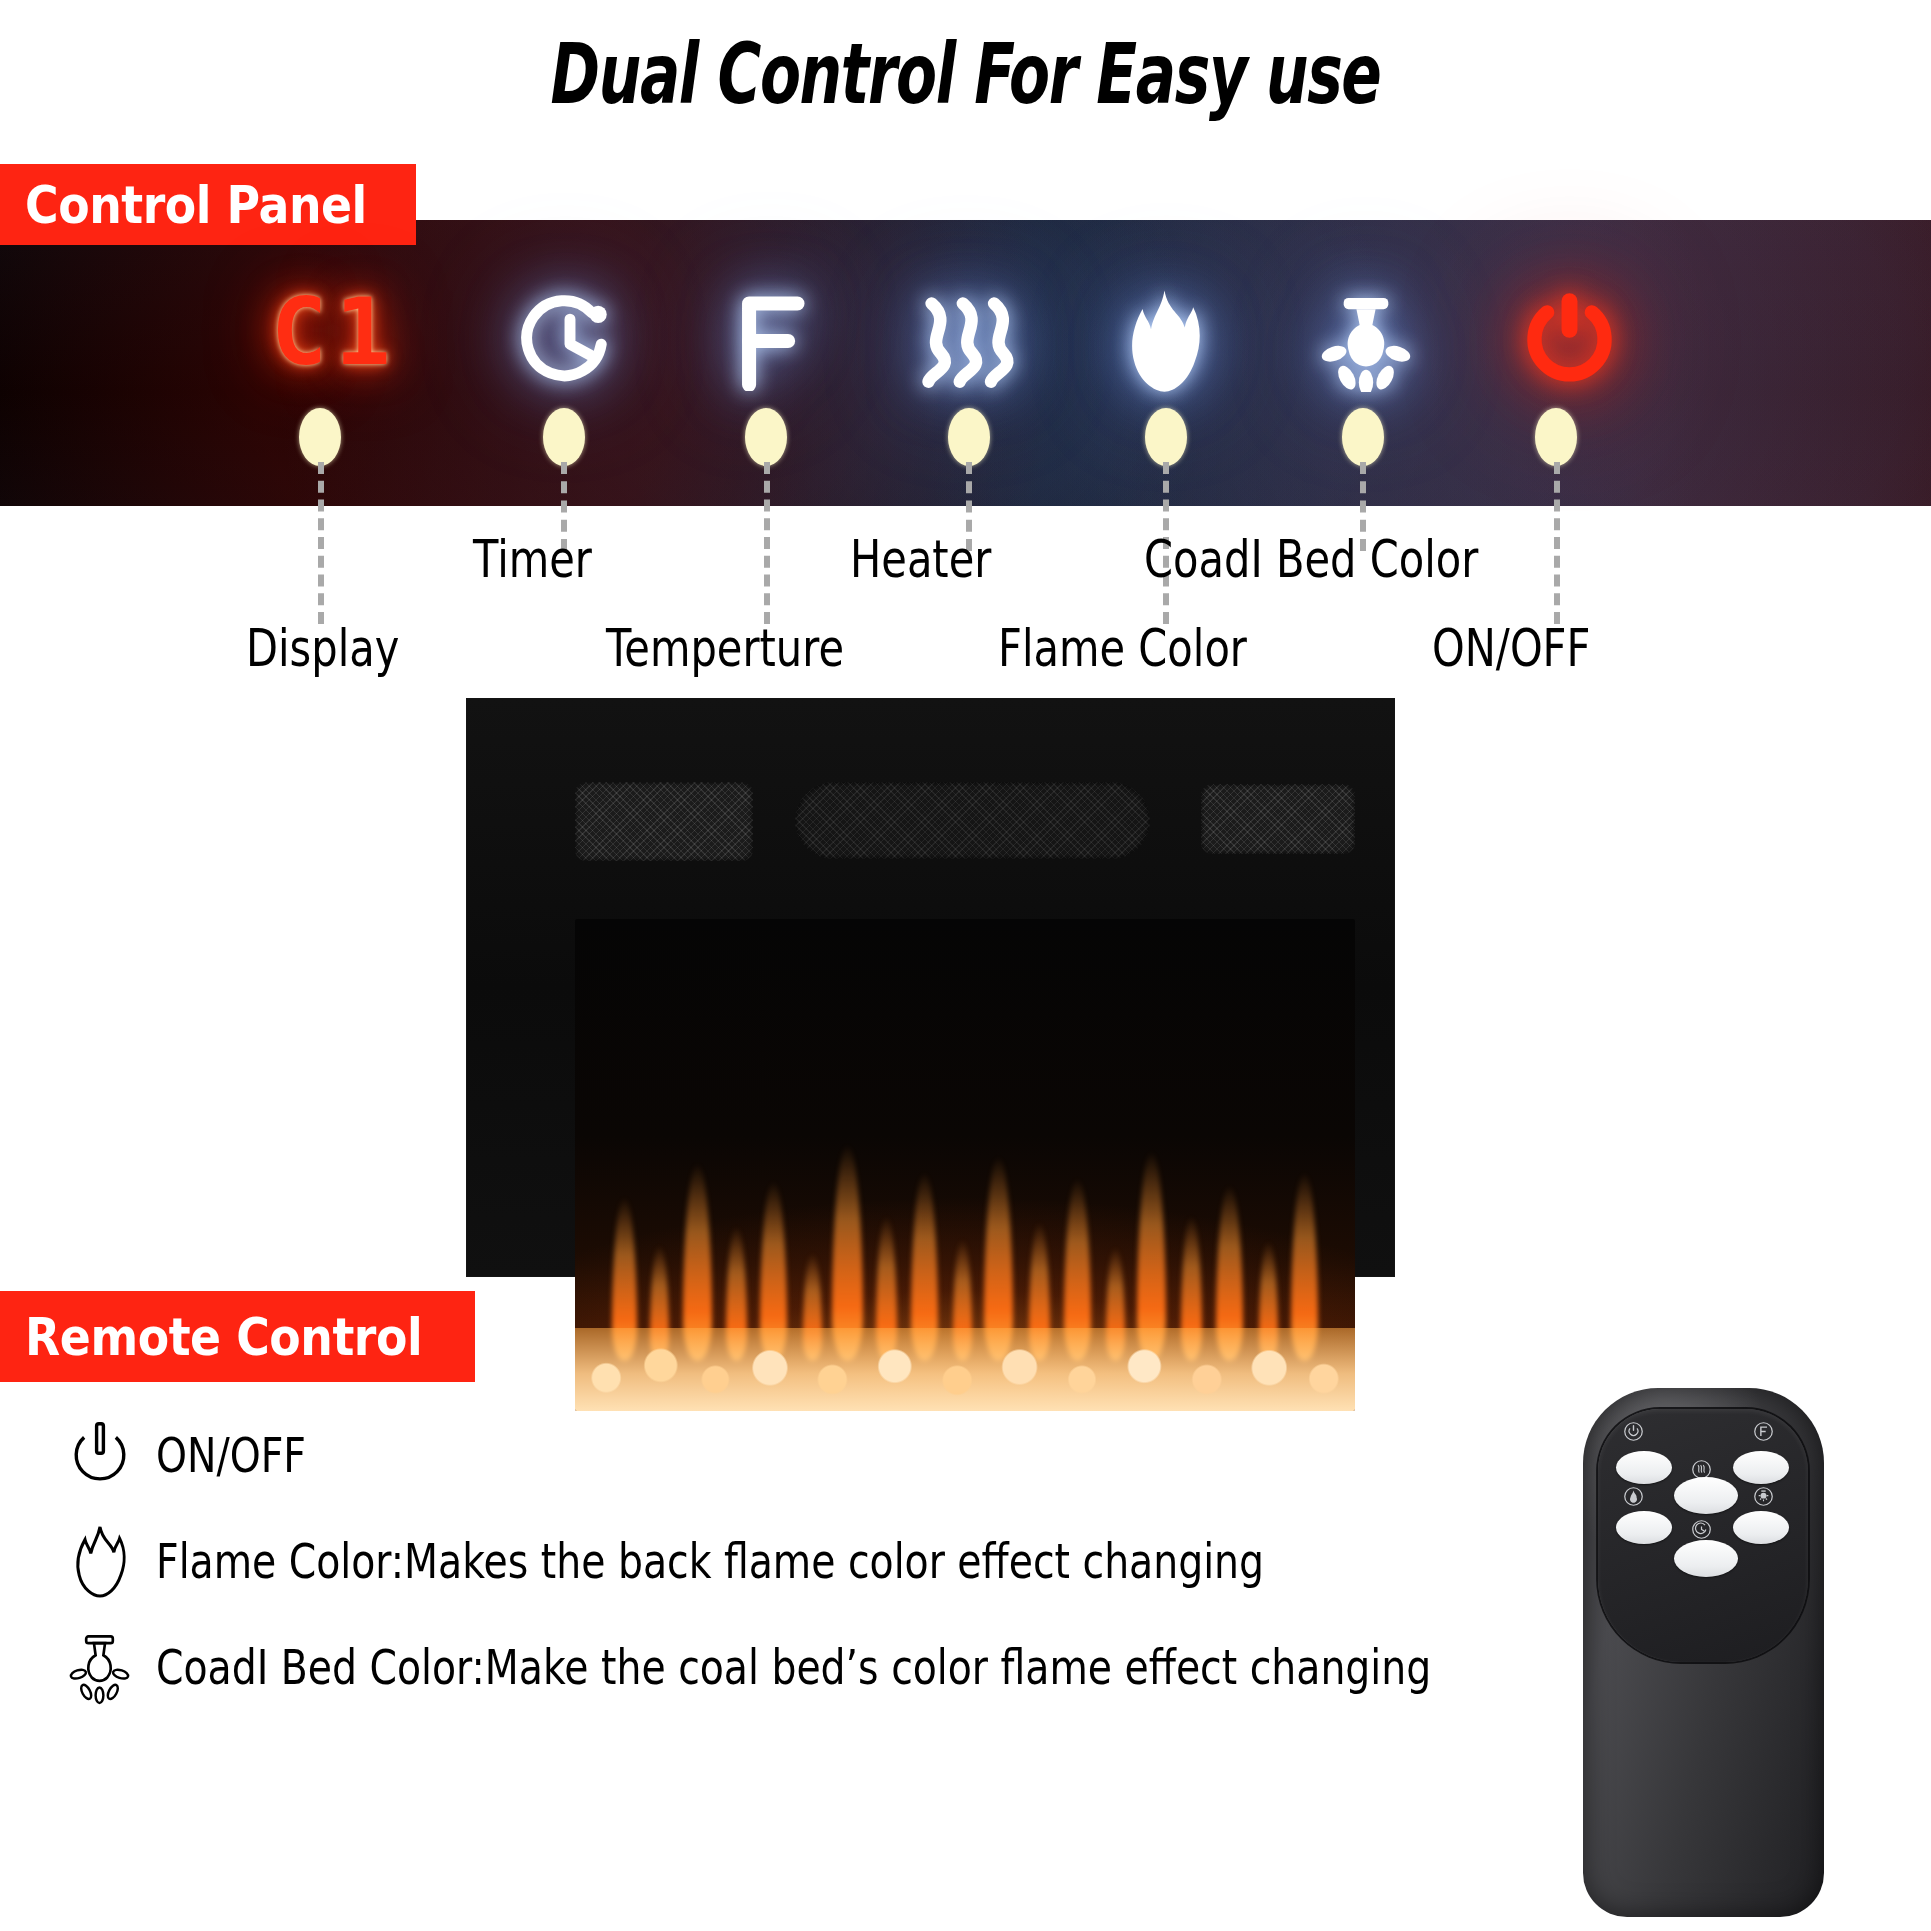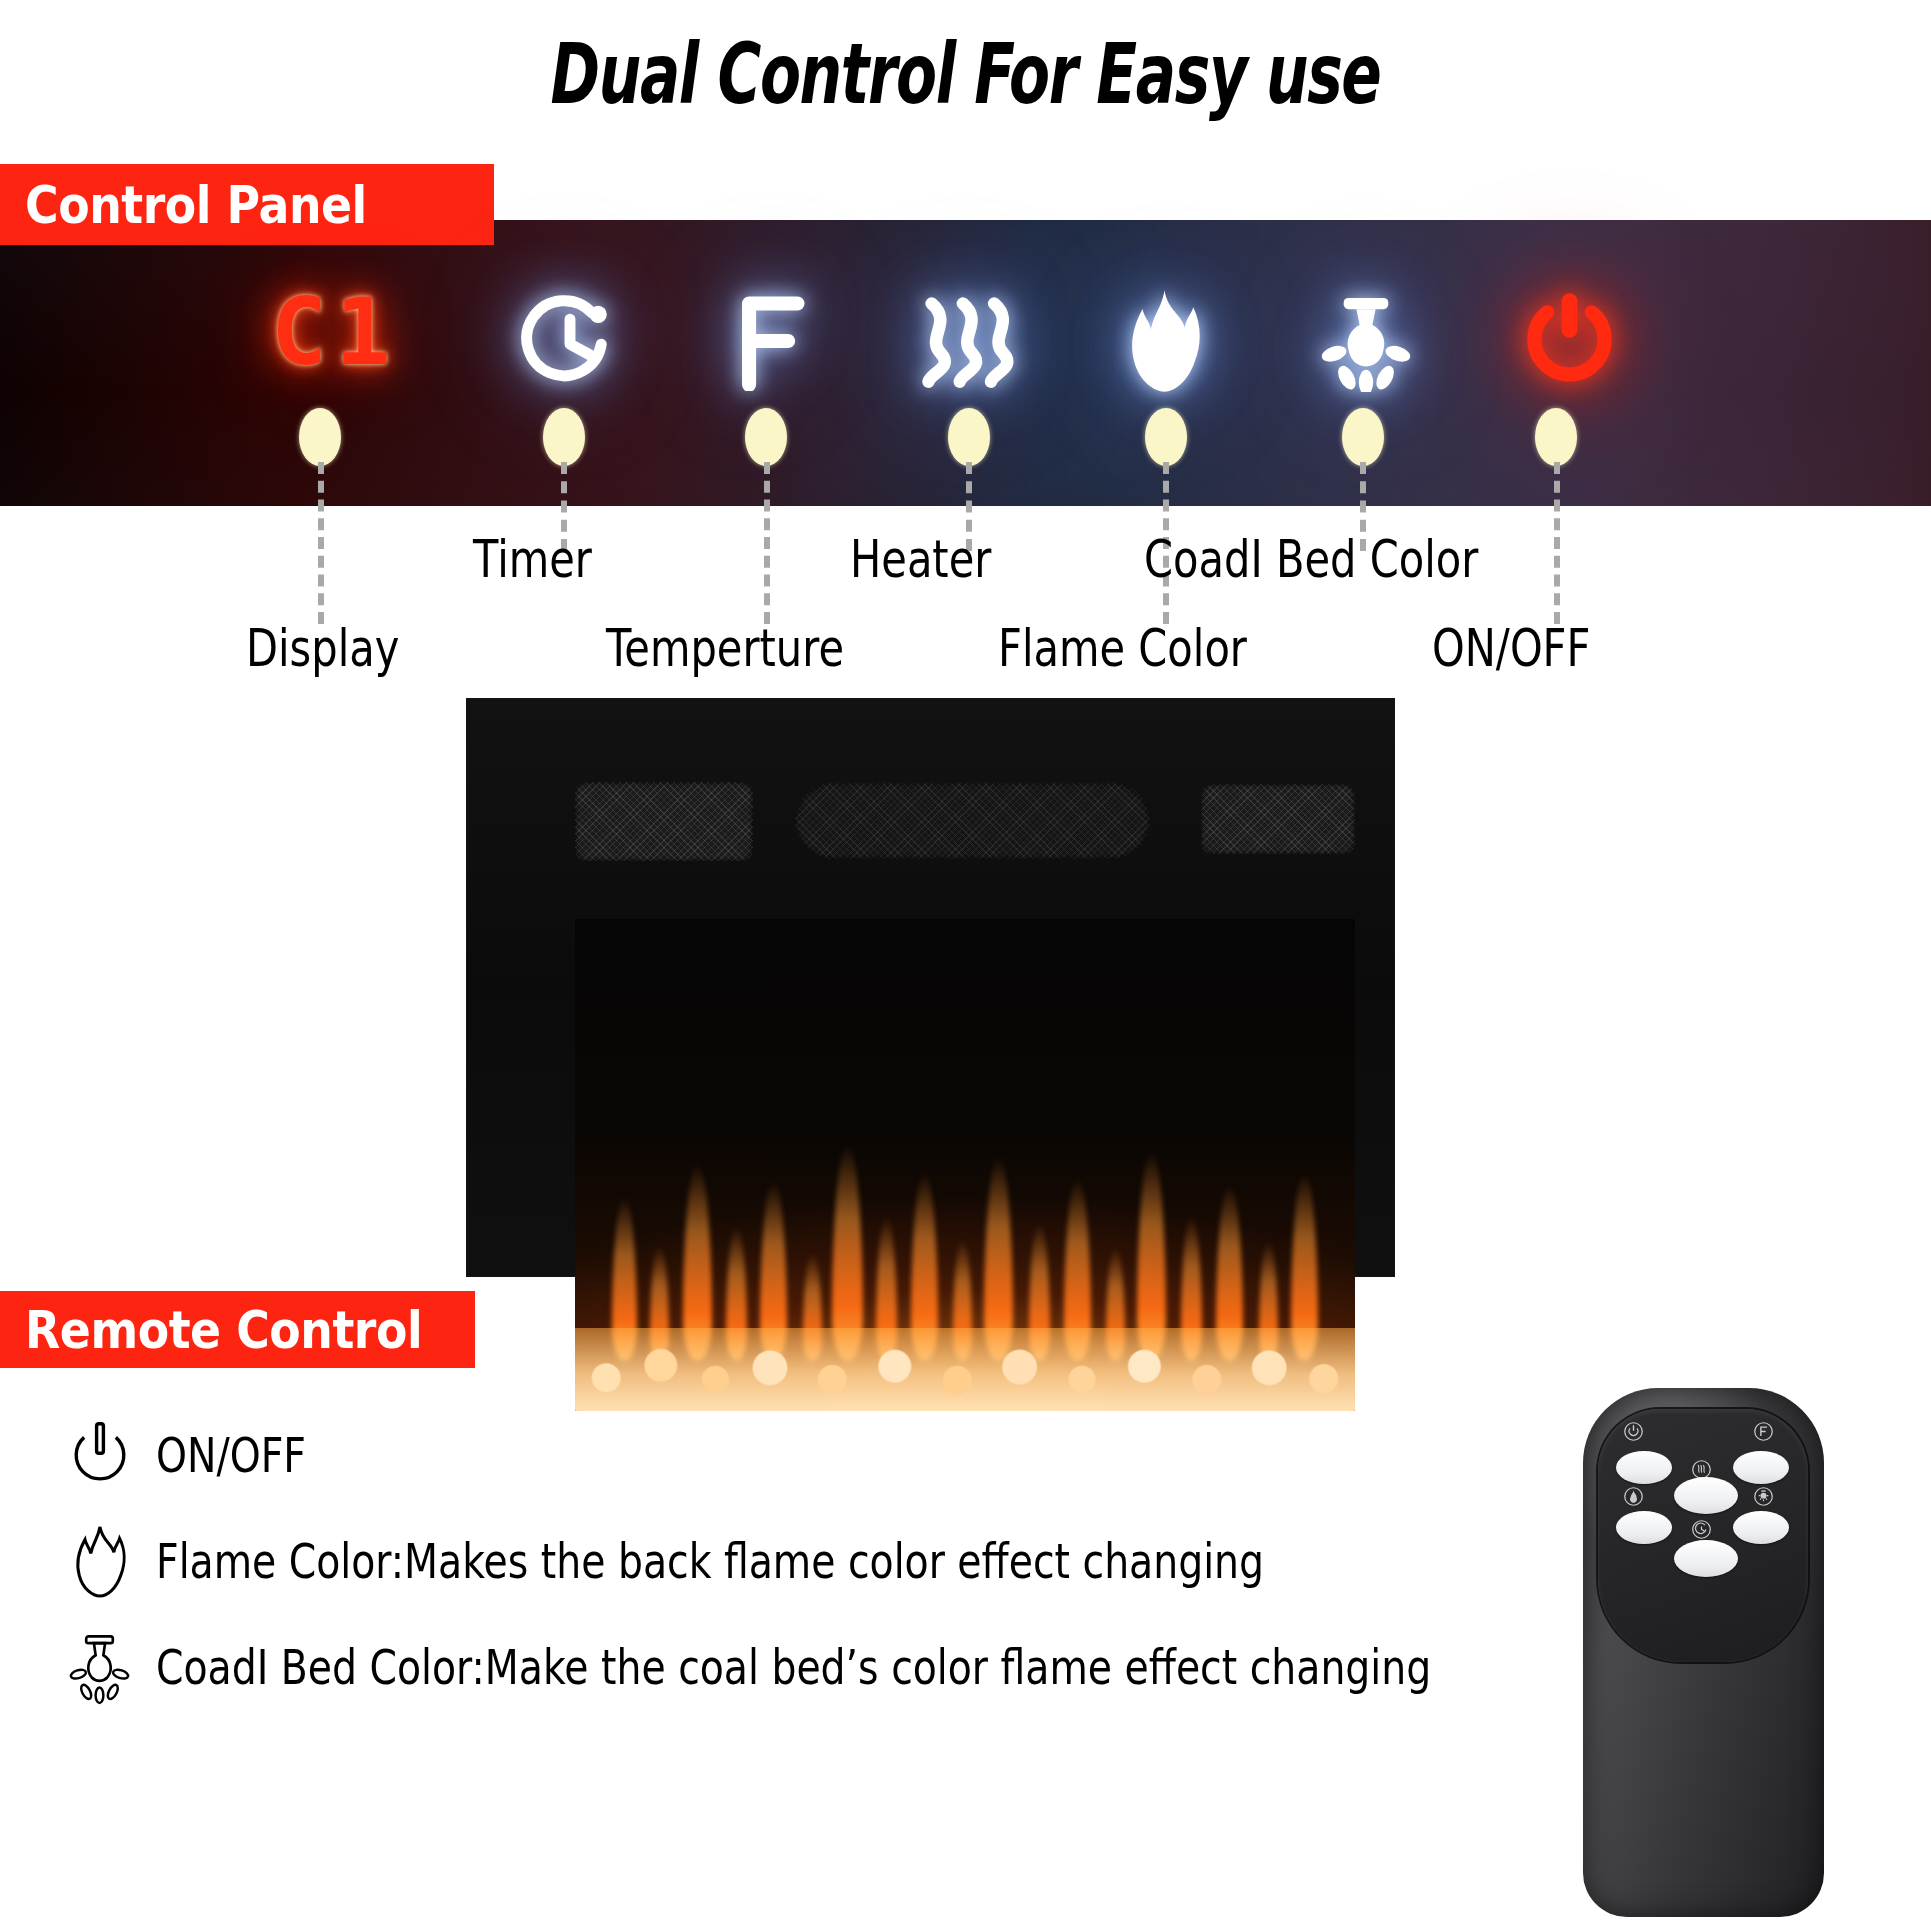--- a/index.html
+++ b/index.html
@@ -51,26 +51,26 @@
     color:#fff;
     font-family:"DejaVu Sans", sans-serif;
     font-weight:700;
     letter-spacing:-0.5px;
     display:flex;align-items:center;
     padding-left:25px;
     box-sizing:border-box;
   }
   #control-panel-badge{
     left:0; top:-56px;
-    width:494px;height:81px;
+    width:416px;height:81px;
     font-size:52px;
   }
   #remote-control-badge{
     left:0; top:1291px;
-    width:475px;height:77px;
+    width:475px;height:91px;
     font-size:52px;
   }
   .badge-label{transform:scaleX(0.88);transform-origin:left center;white-space:nowrap;}
 
   
   .panel-icon{
     position:absolute;
     display:flex;align-items:center;justify-content:center;
     top:68px;
     height:106px;

